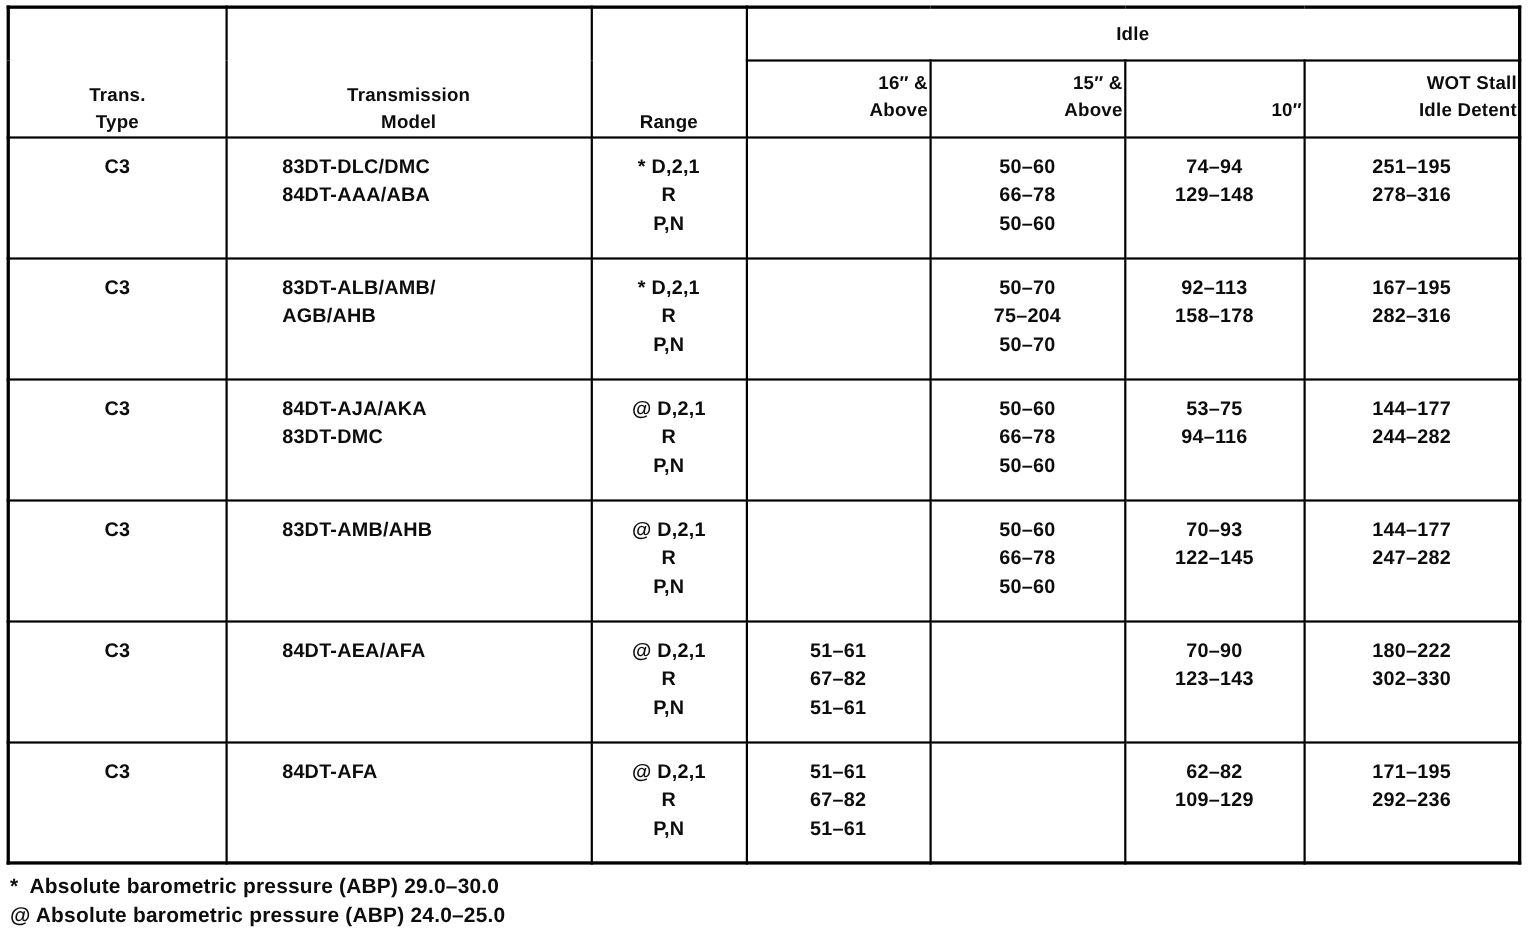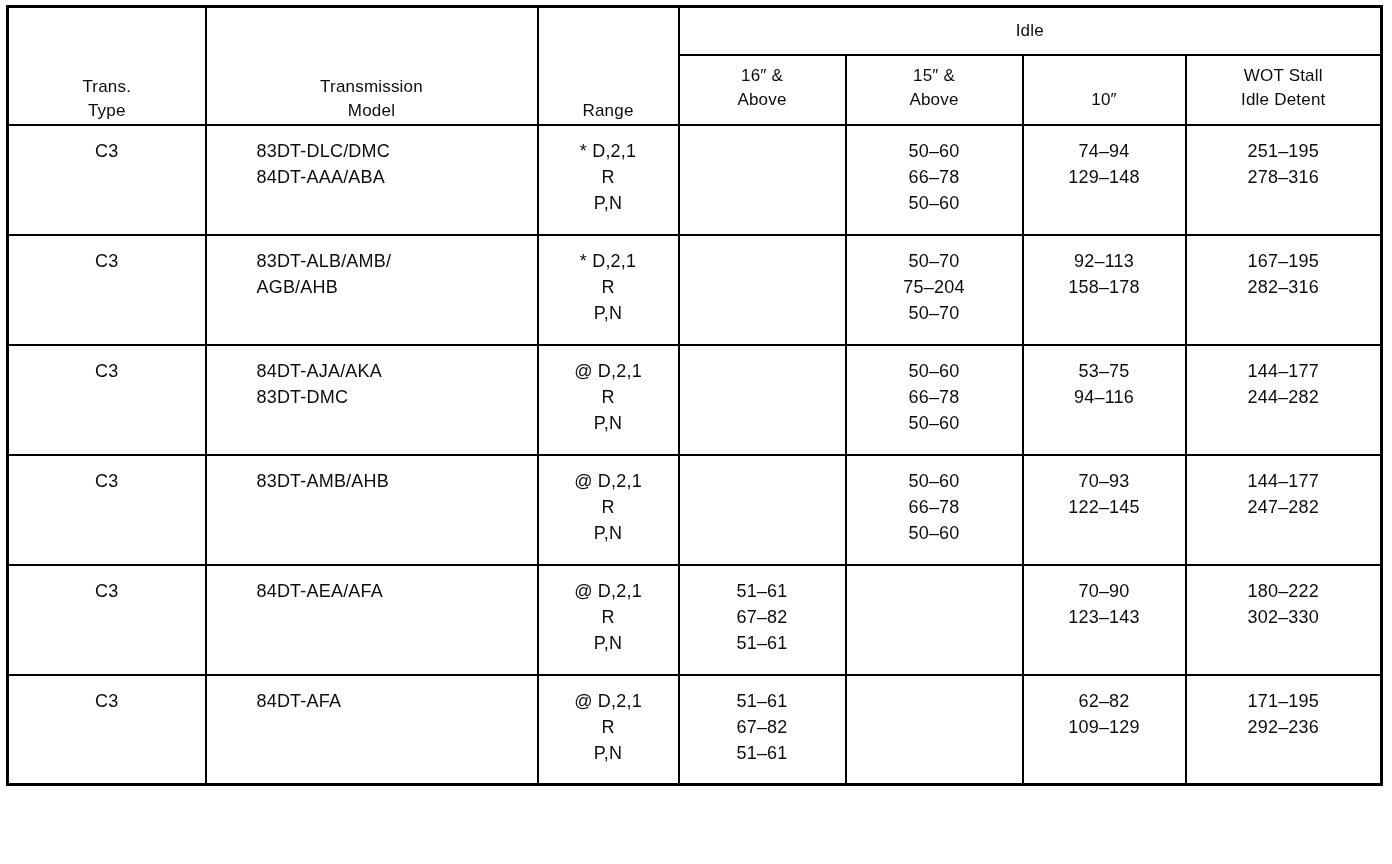--- a/index.html
+++ b/index.html
@@ -18,21 +18,21 @@
   table.spec-table {
     border-collapse: collapse;
     table-layout: fixed;
     width: 1374px;
     border: 3px solid #000;
     background: #fff;
   }
   th, td {
     border: 2px solid #000;
     white-space: pre-line;
-    font-weight: 400;
+    font-weight: 700;
     overflow: hidden;
   }
   thead tr.hdr-top { height: 48px; }
   thead tr.hdr-sub { height: 70px; }
   tbody tr { height: 110px; }
 
   th {
     font-size: 17px;
     line-height: 24px;
     text-align: center;
@@ -40,20 +40,21 @@
   }
   th.rowspan-hdr {
     vertical-align: bottom;
   }
   th.idle-hdr {
     vertical-align: middle;
   }
   th.sub-hdr {
     vertical-align: bottom;
     padding-bottom: 12px;
+    text-align: right;
   }
 
   td {
     font-size: 18px;
     line-height: 26px;
     text-align: center;
     vertical-align: top;
     padding-top: 12px;
     letter-spacing: 0.2px;
   }
@@ -197,14 +198,18 @@
 51–61</td>
           <td class="cell-idle-15-above"></td>
           <td class="cell-idle-10">62–82
 109–129</td>
           <td class="cell-wot-stall">171–195
 292–236</td>
         </tr>
       </tbody>
   </table>
 
+  <div class="footnotes">
+    <div class="footnote">*  Absolute barometric pressure (ABP) 29.0–30.0</div>
+    <div class="footnote">@ Absolute barometric pressure (ABP) 24.0–25.0</div>
+  </div>
 
 </div>
 
 </body></html>

